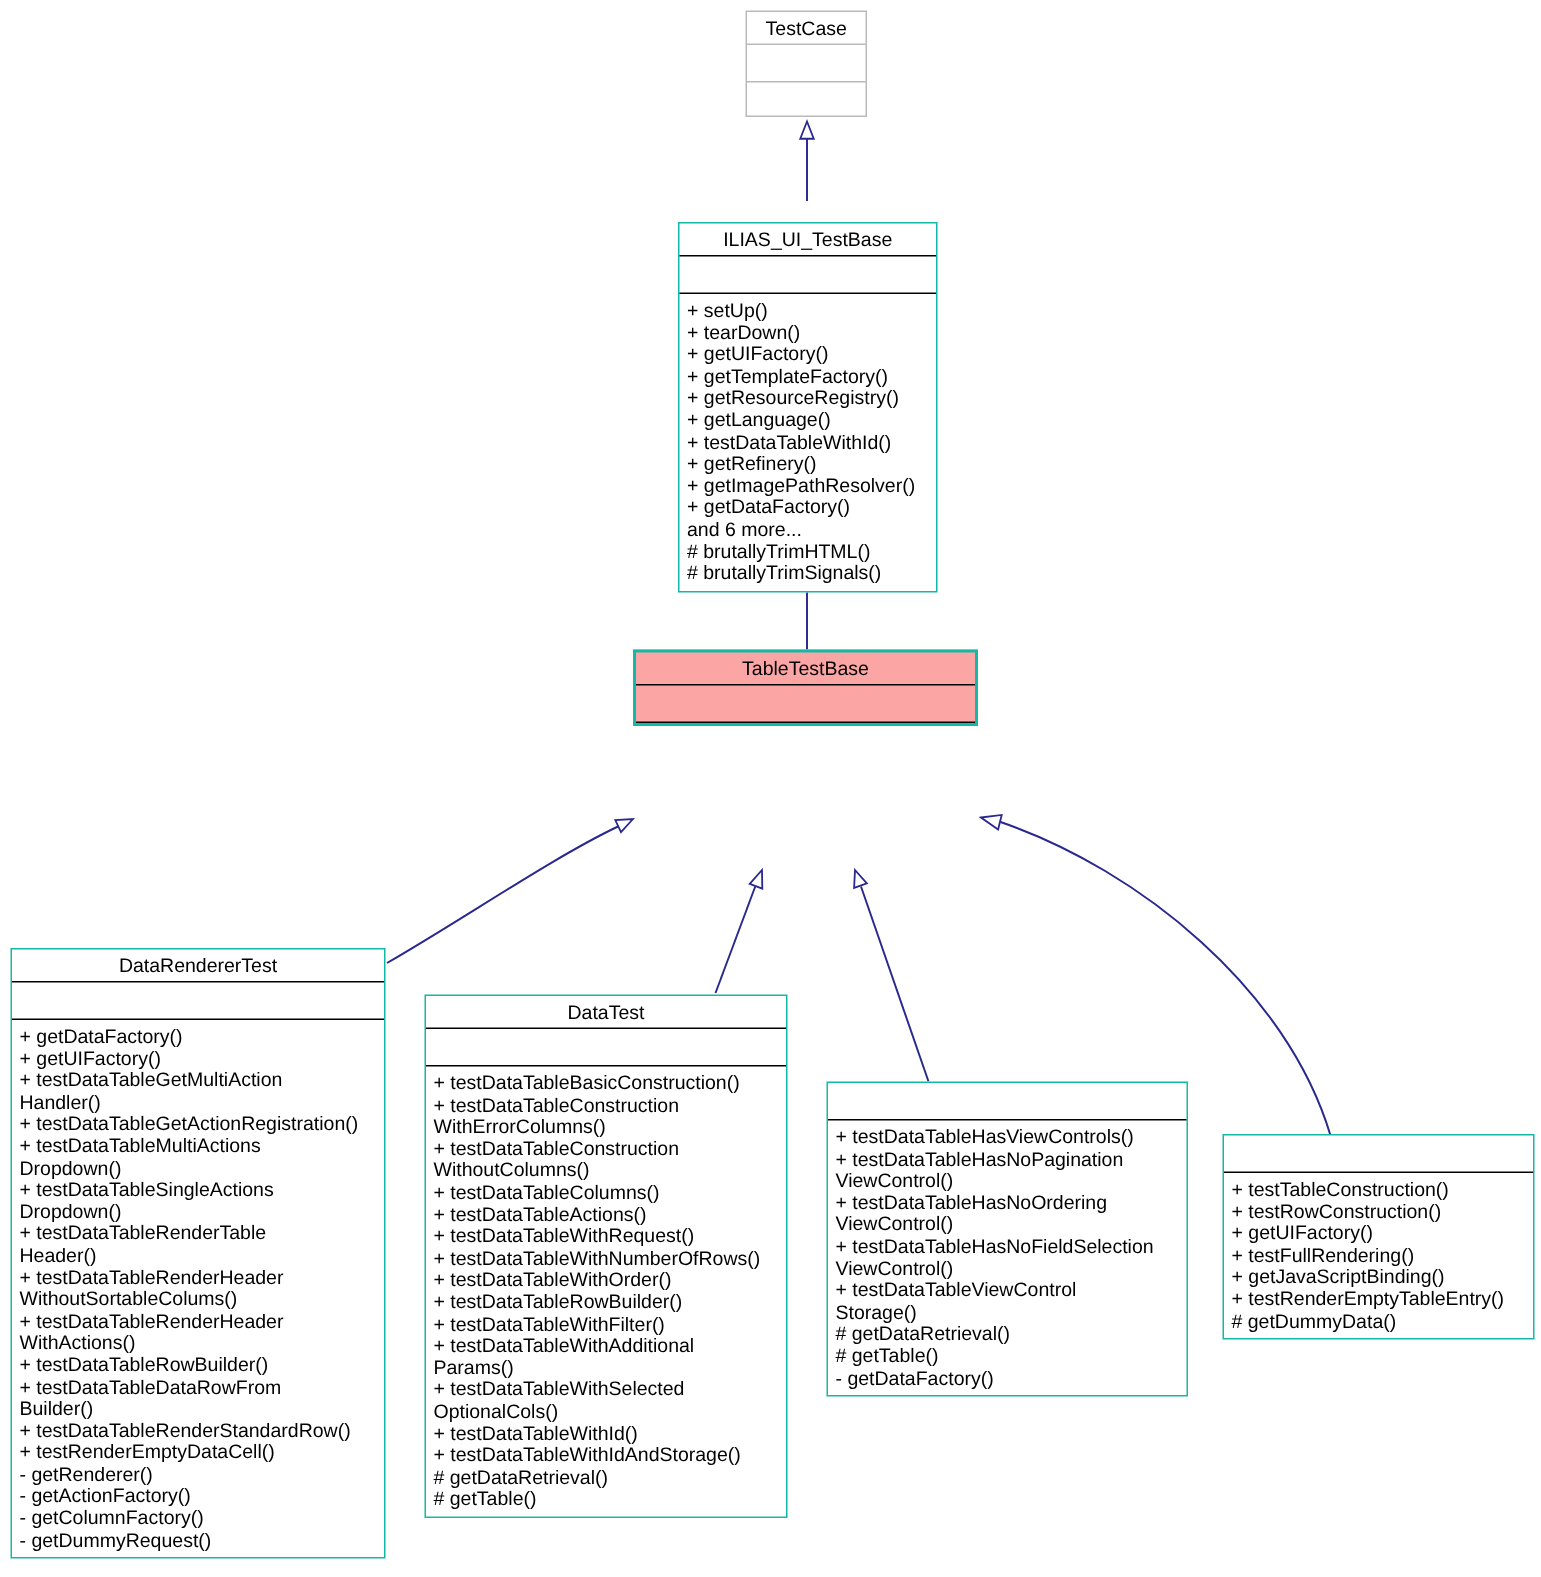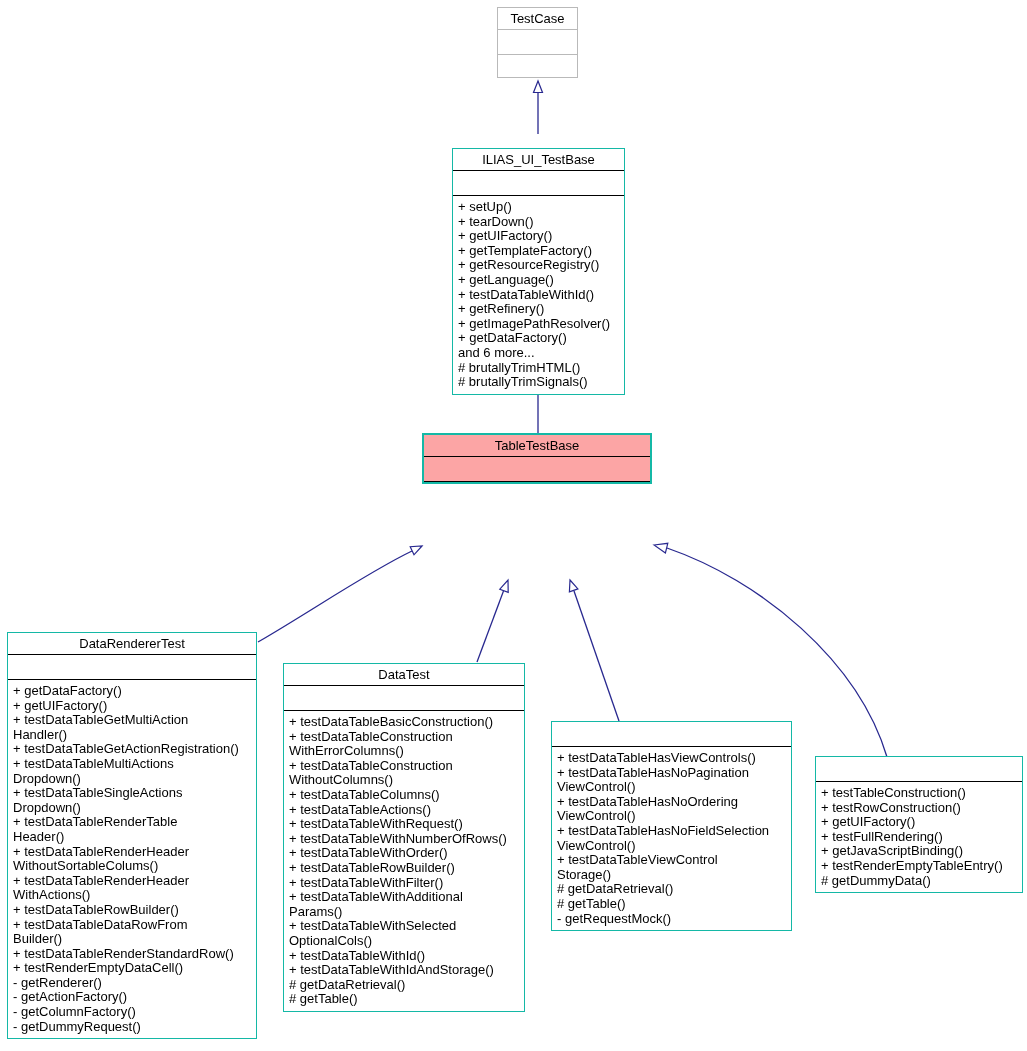--- a/index.html
+++ b/index.html
@@ -207,21 +207,21 @@
         <div class="line">+ testDataTableHasNoPagination</div>
         <div class="line">ViewControl()</div>
         <div class="line">+ testDataTableHasNoOrdering</div>
         <div class="line">ViewControl()</div>
         <div class="line">+ testDataTableHasNoFieldSelection</div>
         <div class="line">ViewControl()</div>
         <div class="line">+ testDataTableViewControl</div>
         <div class="line">Storage()</div>
         <div class="line"># getDataRetrieval()</div>
         <div class="line"># getTable()</div>
-        <div class="line">- getRequestMock()</div>
+        <div class="line">- getDataFactory()</div>
       </div>
   </div>
 
   <div class="uml-box" id="box-presentation">
     <div class="uml-attrs"></div>
     <div class="uml-methods">
         <div class="line">+ testTableConstruction()</div>
         <div class="line">+ testRowConstruction()</div>
         <div class="line">+ getUIFactory()</div>
         <div class="line">+ testFullRendering()</div>

